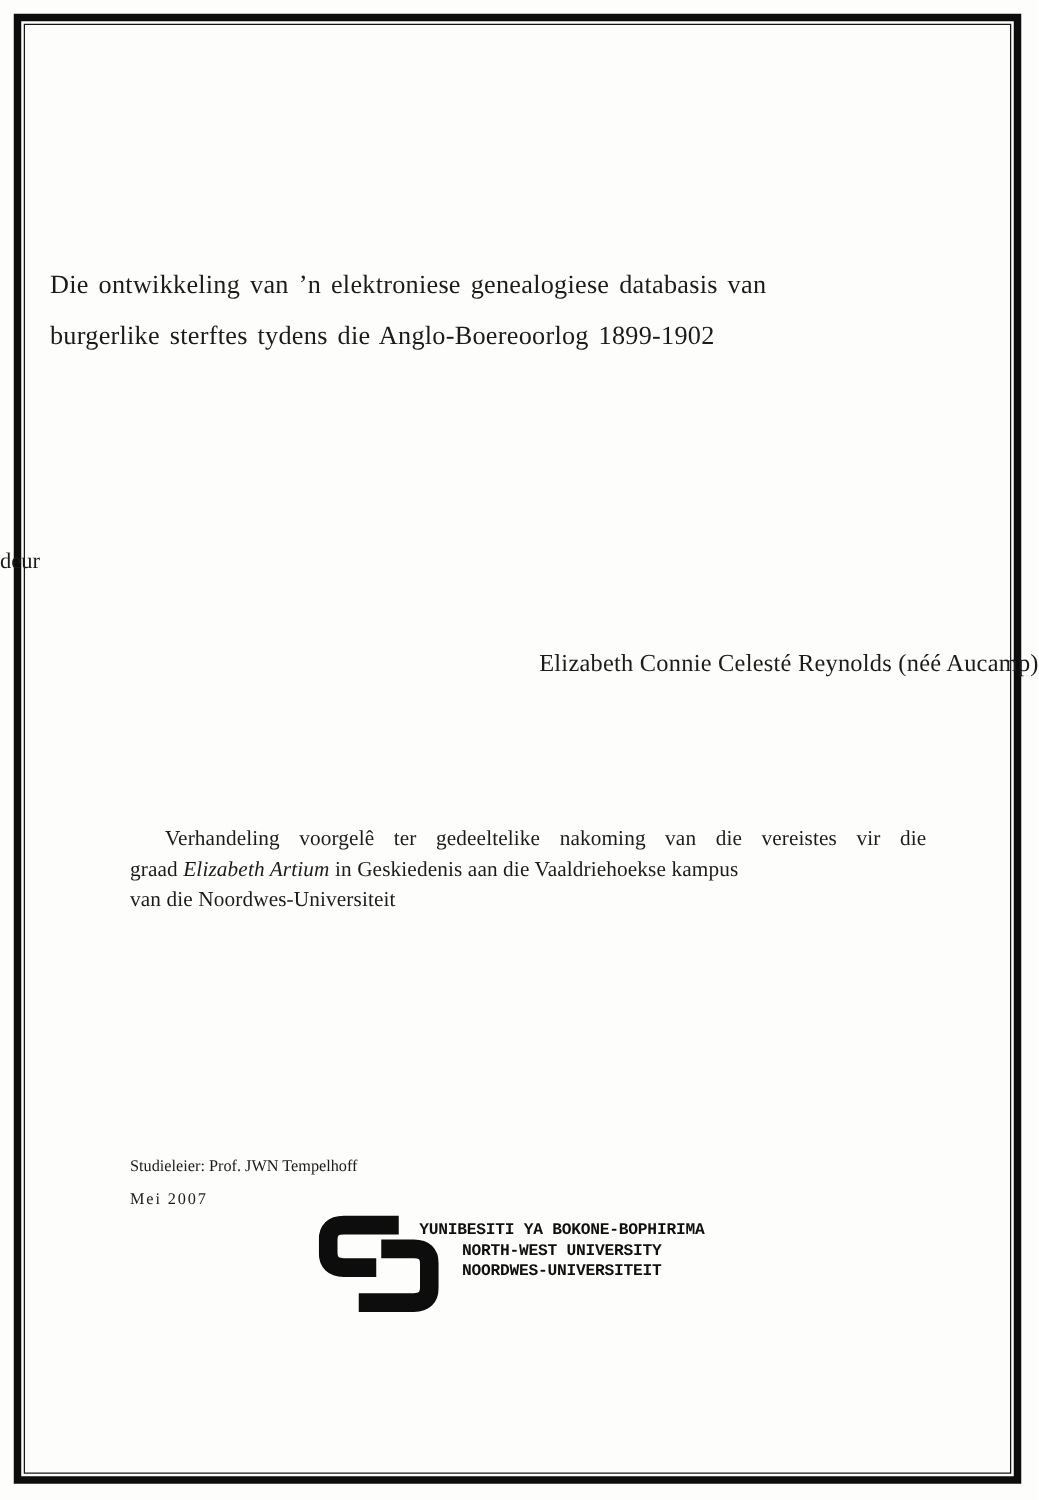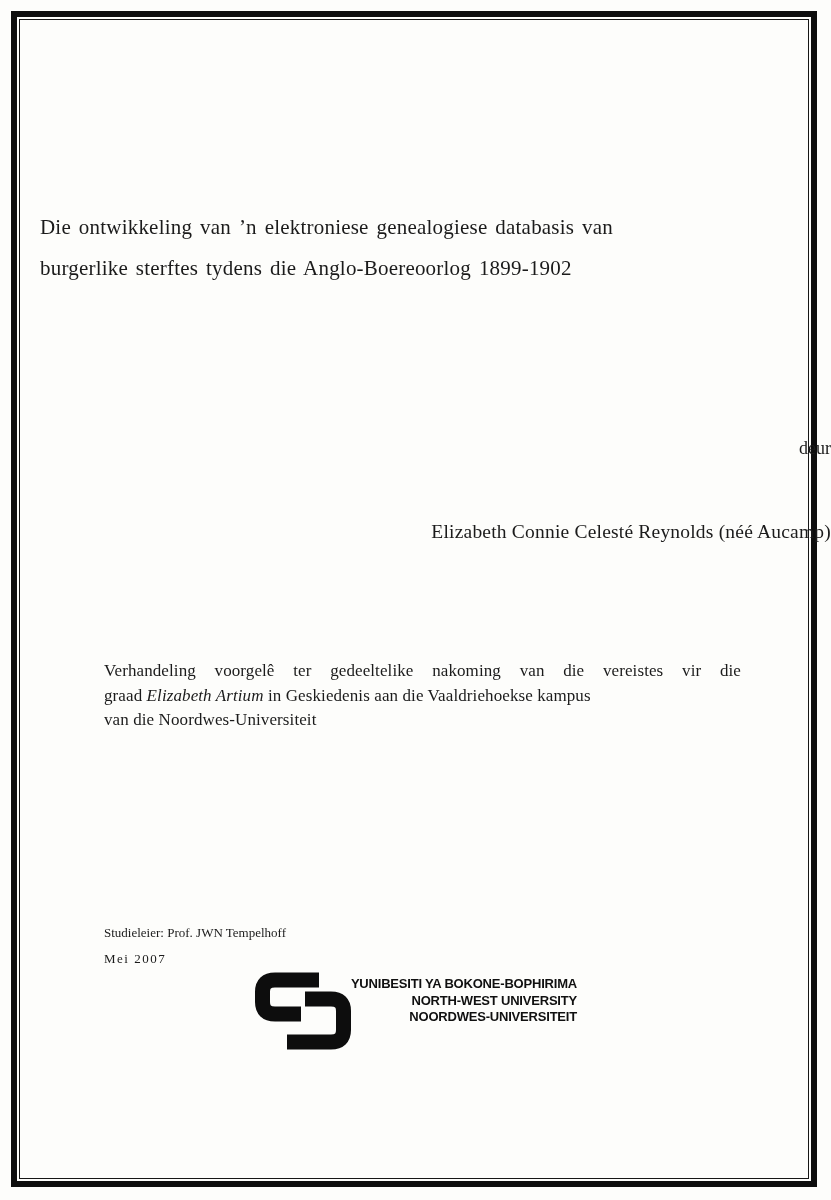--- a/index.html
+++ b/index.html
@@ -39,21 +39,21 @@
     font-size: 21px;
     line-height: 41px;
     letter-spacing: 0.2px;
     word-spacing: 2.5px;
   }
   .byline {
     position: absolute;
     left: 0;
     right: 0;
     top: 437px;
-    text-align: right;
+    text-align: left;
     font-size: 18px;
     line-height: 22px;
   }
   .author {
     position: absolute;
     left: 0;
     right: 0;
     top: 519px;
     text-align: right;
     font-size: 19.5px;
@@ -65,20 +65,21 @@
     left: 104px;
     width: 637px;
     top: 659px;
     font-size: 17px;
     line-height: 24.5px;
     letter-spacing: 0.1px;
   }
   .statement .st-line1 {
     text-align: justify;
     text-align-last: justify;
+    margin-left: 28px;
   }
   .statement .italic {
     font-style: italic;
   }
   .supervisor-block {
     position: absolute;
     left: 104px;
     top: 920px;
     font-size: 13px;
     line-height: 26px;
@@ -96,22 +97,22 @@
   .logo-icon {
     position: absolute;
     left: 0;
     top: 0;
   }
   .logo-text {
     position: absolute;
     left: 67px;
     top: 4px;
     width: 255px;
-    text-align: right;
-    font-family: Liberation Sans, sans-serif;
+    text-align: center;
+    font-family: Liberation Mono, monospace;
     font-size: 13px;
     font-weight: 700;
     line-height: 16.5px;
     letter-spacing: -0.2px;
     color: #101010;
     white-space: nowrap;
   }
 </style>
 </head>
 <body>

